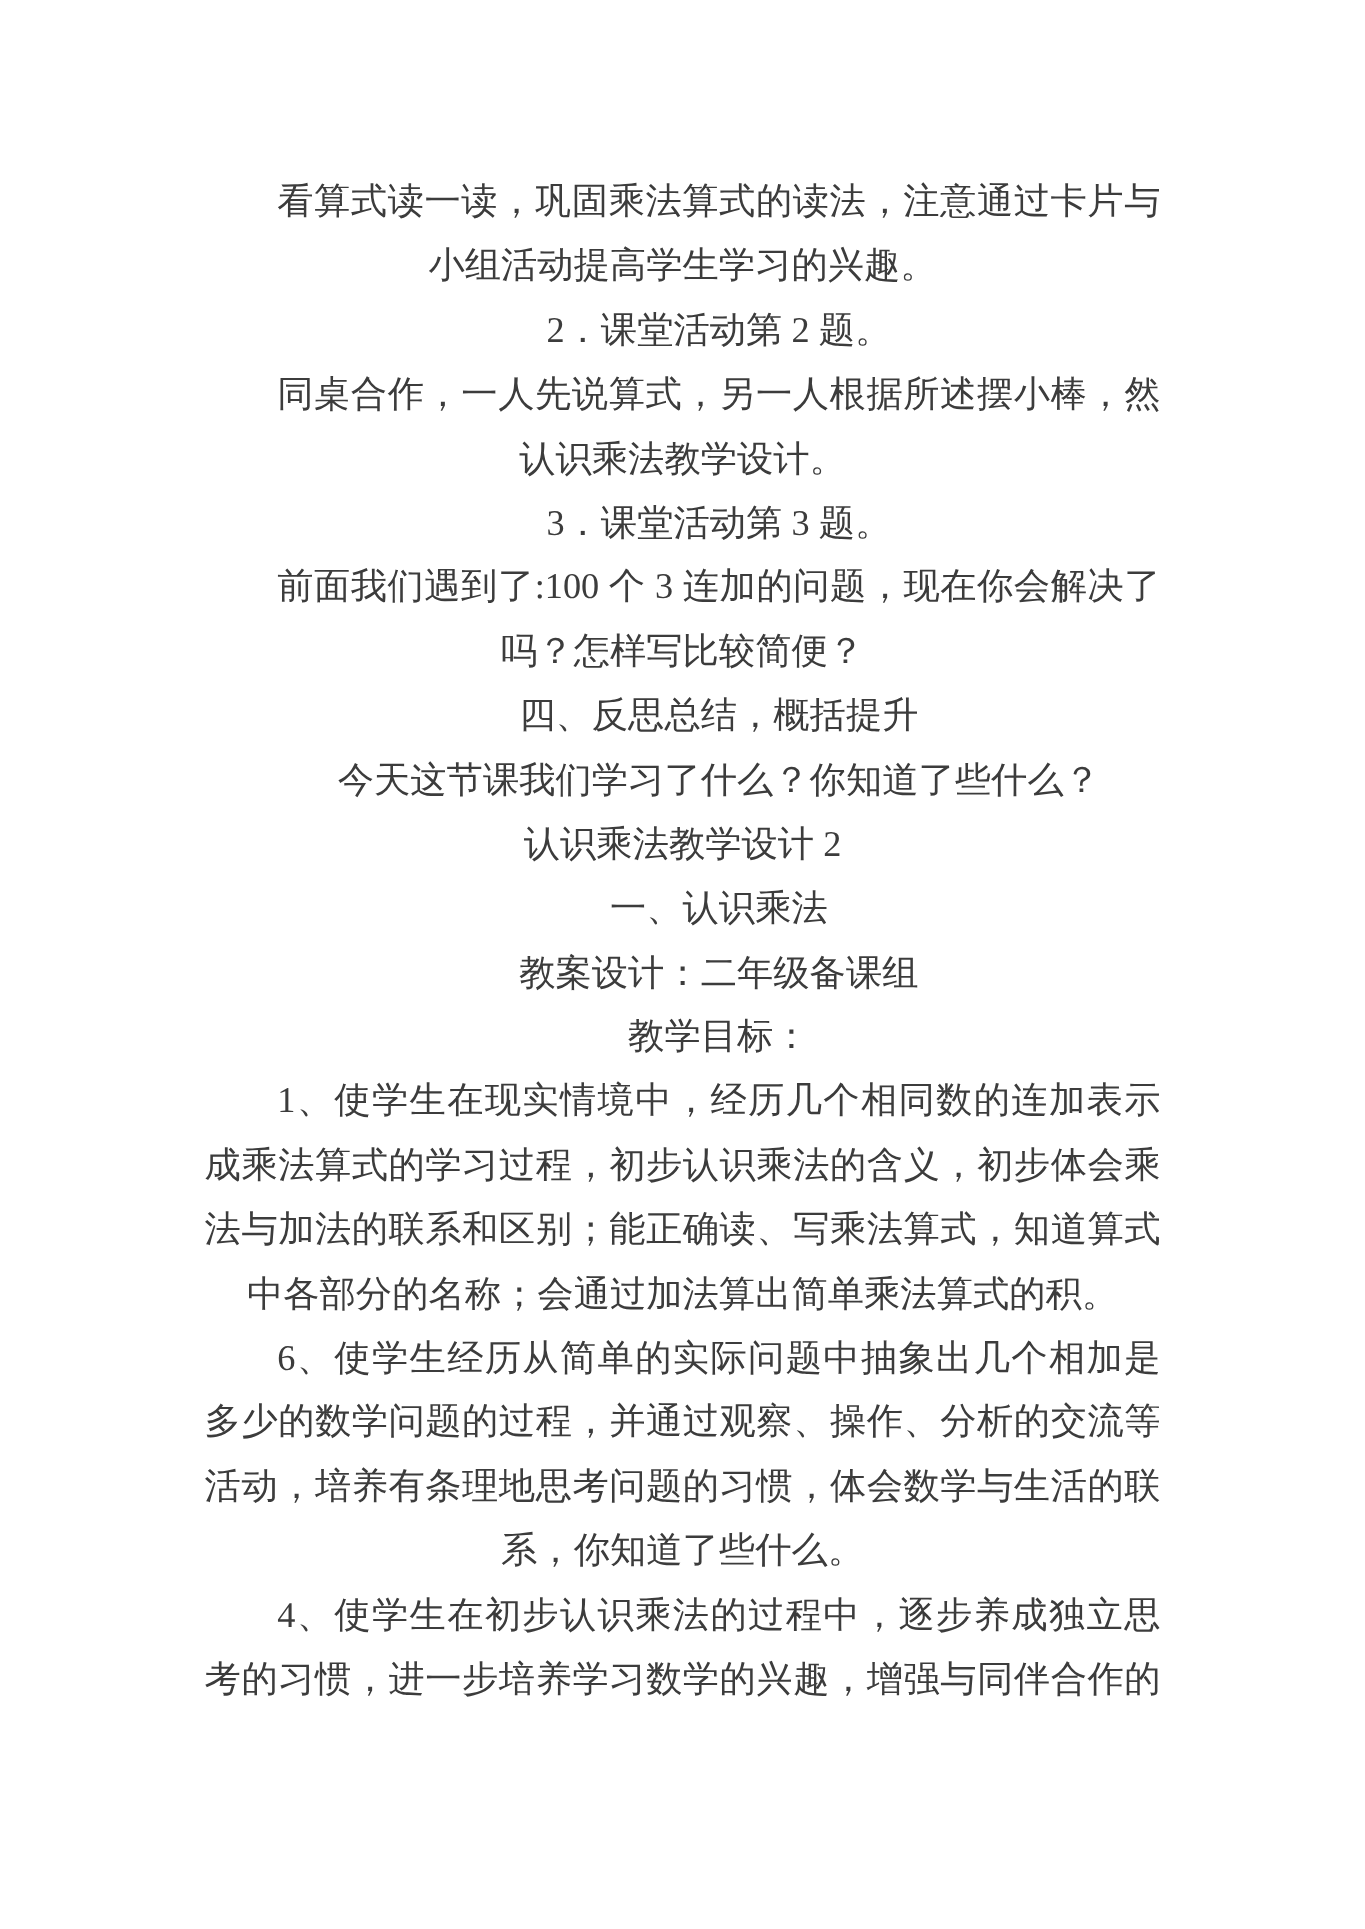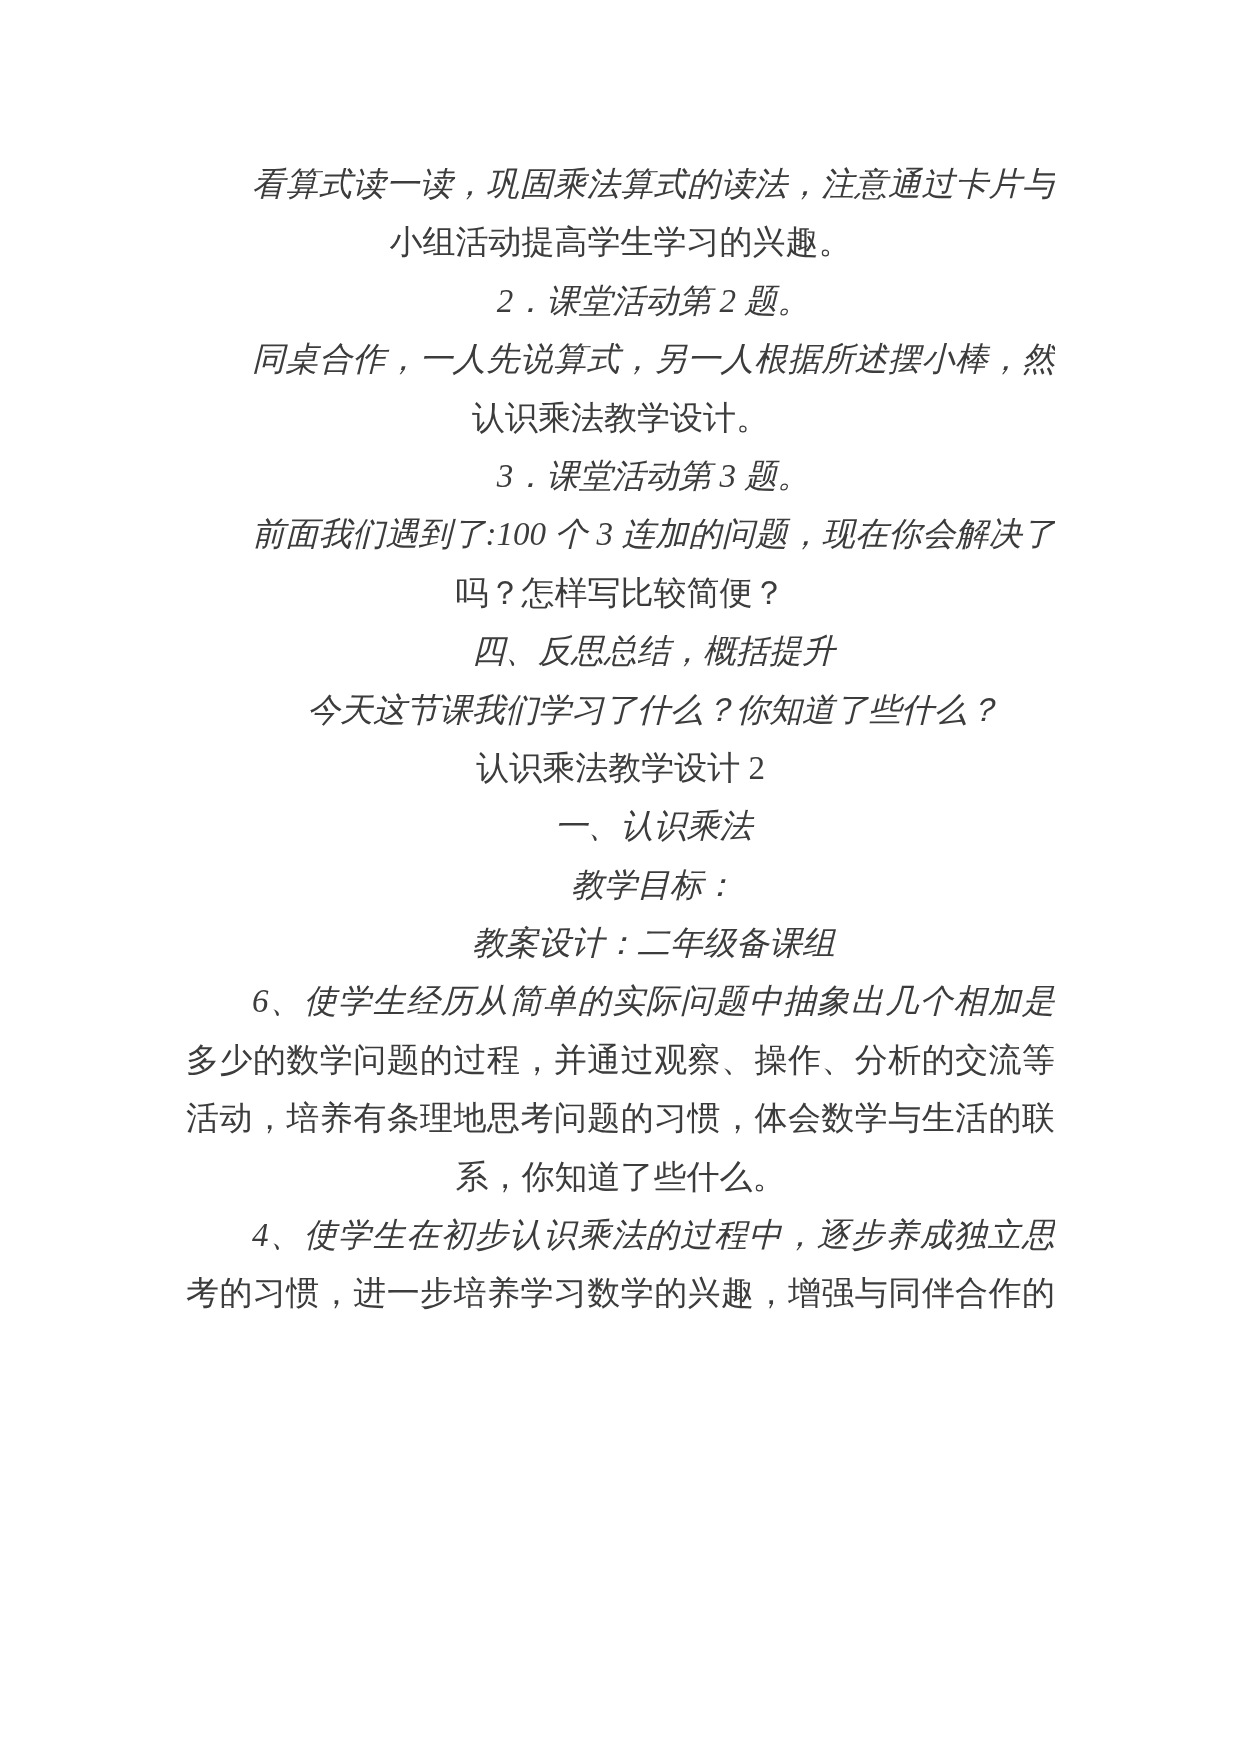--- a/index.html
+++ b/index.html
@@ -9,21 +9,21 @@
   }
   .page{
     box-sizing:border-box;width:1241px;height:1754px;
     padding:155px 186px 0 186px;overflow:hidden;background:#ffffff;
   }
   .para{margin:0;padding:0;}
   .ln{
     font-size:33px;line-height:58.4px;height:58.4px;overflow:hidden;
     color:#3c3c3c;text-align:center;font-weight:400;
   }
-  .ind{text-indent:66px;font-style:italic;}
+  .ind{text-indent:66px;}
   .fl{
     text-align:justify;
     text-align-last:justify;
     -moz-text-align-last:justify;
     text-justify:inter-character;
   }
 </style>
 </head>
 <body>
 
@@ -62,27 +62,33 @@
 
   <div class="para">
     <div class="ln">认识乘法教学设计 2</div>
   </div>
 
   <div class="para">
     <div class="ln ind">一、认识乘法</div>
   </div>
 
   <div class="para">
+    <div class="ln ind">教案设计：二年级备课组</div>
+  </div>
+
+  <div class="para">
     <div class="ln ind">教学目标：</div>
   </div>
 
   <div class="para">
-    <div class="ln ind">教案设计：二年级备课组</div>
+    <div class="ln ind fl">1、使学生在现实情境中，经历几个相同数的连加表示</div>
+    <div class="ln fl">成乘法算式的学习过程，初步认识乘法的含义，初步体会乘</div>
+    <div class="ln fl">法与加法的联系和区别；能正确读、写乘法算式，知道算式</div>
+    <div class="ln">中各部分的名称；会通过加法算出简单乘法算式的积。</div>
   </div>
-
 
   <div class="para">
     <div class="ln ind fl">6、使学生经历从简单的实际问题中抽象出几个相加是</div>
     <div class="ln fl">多少的数学问题的过程，并通过观察、操作、分析的交流等</div>
     <div class="ln fl">活动，培养有条理地思考问题的习惯，体会数学与生活的联</div>
     <div class="ln">系，你知道了些什么。</div>
   </div>
 
   <div class="para">
     <div class="ln ind fl">4、使学生在初步认识乘法的过程中，逐步养成独立思</div>

